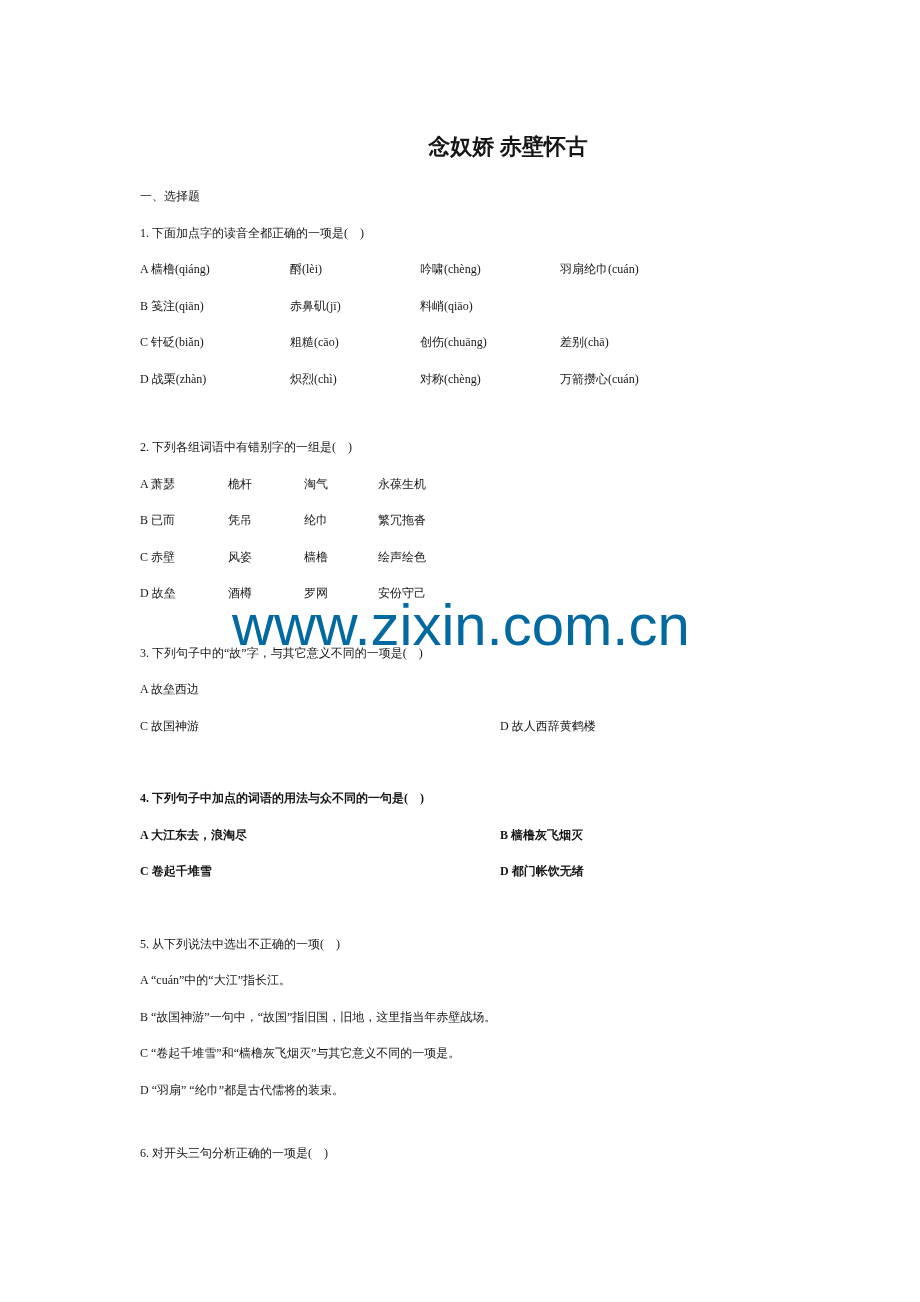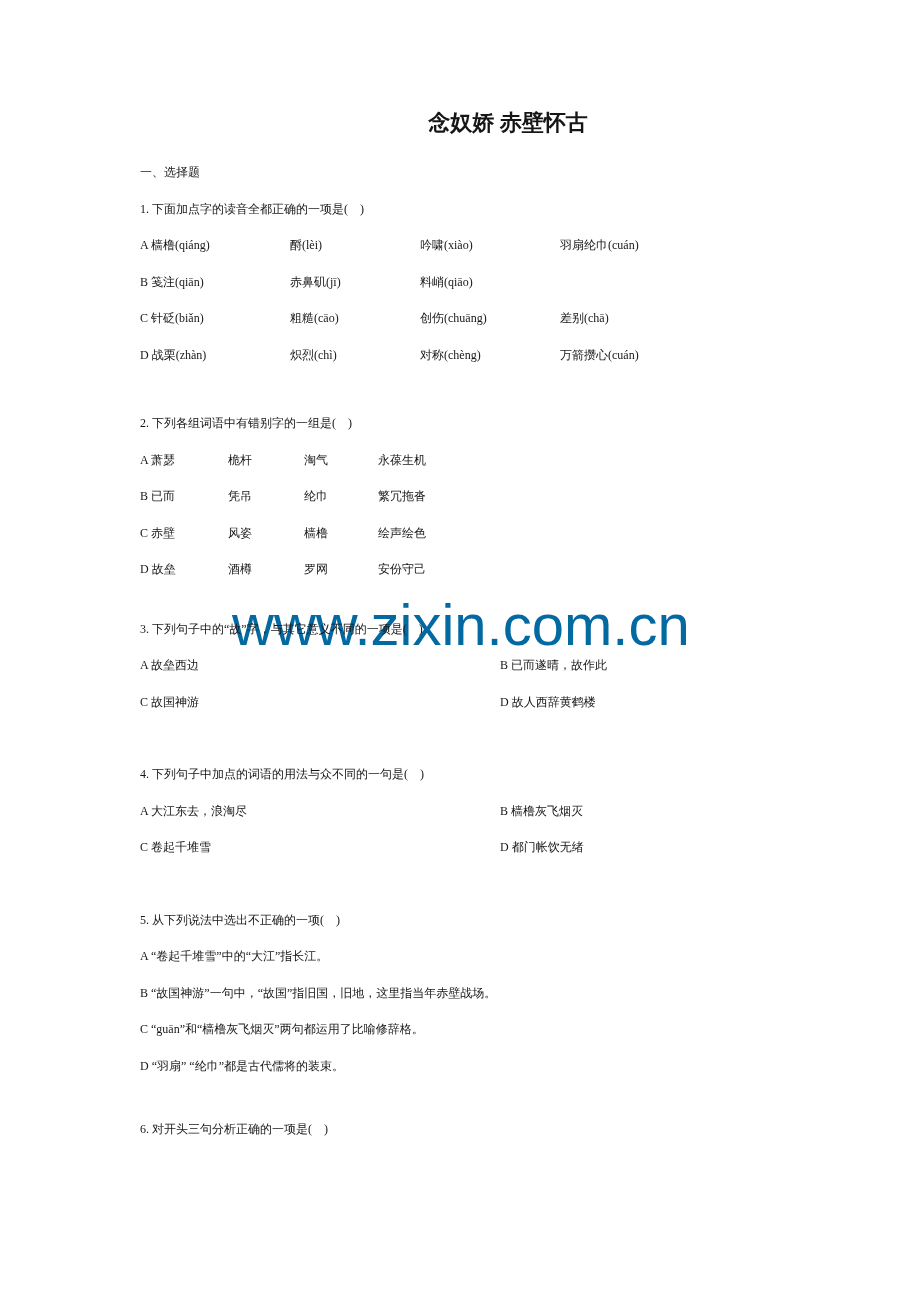--- a/index.html
+++ b/index.html
@@ -25,62 +25,63 @@
     line-height: 1;
     letter-spacing: 0px;
     color: #0369a1;
     user-select: none;
     white-space: pre;
   }
   .content {
     position: relative;
     z-index: 1;
     padding: 0 44px 0 140px; 
+    margin-top: 24px;
   }
   .title {
     padding-top: 106px;
     line-height: 34px;
     font-size: 22px;
     font-weight: 700;
     text-align: center;
     white-space: pre;
   }
   .line {
     font-size: 12px;
     line-height: 36.5px;
     white-space: pre;
   }
   .section { margin-top: 14px; }
   .grid4a { display: grid; grid-template-columns: 150px 130px 140px 1fr; }
   .grid4b { display: grid; grid-template-columns: 88px 76px 74px 1fr; }
   .grid2  { display: grid; grid-template-columns: 360px 1fr; }
   .q2 { margin-top: 32px; }
   .q3 { margin-top: 23px; }
-  .q4 { margin-top: 36px; }
+  .q4 { margin-top: 36px; font-weight: bold; }
   .q5 { margin-top: 36px; }
   .q6 { margin-top: 27px; }
   .cell { white-space: pre; }
 </style>
 </head>
 <body>
 
 <div class="watermark">www.zixin.com.cn</div>
 
 <div class="content">
 
   <div class="title">念奴娇 赤壁怀古</div>
 
   <div class="line section">一、选择题</div>
 
   <section class="q q1">
     <div class="line">1. 下面加点字的读音全都正确的一项是(    )</div>
     <div class="line grid4a">
       <span class="cell">A 樯橹(qiáng)</span>
       <span class="cell">酹(lèi)</span>
-      <span class="cell">吟啸(xiào)</span>
+      <span class="cell">吟啸(chèng)</span>
       <span class="cell">羽扇纶巾(cuán)</span>
     </div>
     <div class="line grid4a">
       <span class="cell">B 笺注(qiān)</span>
       <span class="cell">赤鼻矶(jī)</span>
       <span class="cell">料峭(qiāo)</span>
     </div>
     <div class="line grid4a">
       <span class="cell">C 针砭(biǎn)</span>
       <span class="cell">粗糙(cāo)</span>
@@ -120,21 +121,20 @@
       <span class="cell">酒樽</span>
       <span class="cell">罗网</span>
       <span class="cell">安份守己</span>
     </div>
   </section>
 
   <section class="q q3">
     <div class="line">3. 下列句子中的“故”字，与其它意义不同的一项是(    )</div>
     <div class="line grid2">
       <span class="cell">A 故垒西边</span>
-      <span class="cell">B 已而遂晴，故作此</span>
     </div>
     <div class="line grid2">
       <span class="cell">C 故国神游</span>
       <span class="cell">D 故人西辞黄鹤楼</span>
     </div>
   </section>
 
   <section class="q q4">
     <div class="line">4. 下列句子中加点的词语的用法与众不同的一句是(    )</div>
     <div class="line grid2">
@@ -142,23 +142,23 @@
       <span class="cell">B 樯橹灰飞烟灭</span>
     </div>
     <div class="line grid2">
       <span class="cell">C 卷起千堆雪</span>
       <span class="cell">D 都门帐饮无绪</span>
     </div>
   </section>
 
   <section class="q q5">
     <div class="line">5. 从下列说法中选出不正确的一项(    )</div>
-    <div class="line">A “卷起千堆雪”中的“大江”指长江。</div>
+    <div class="line">A “cuán”中的“大江”指长江。</div>
     <div class="line">B “故国神游”一句中，“故国”指旧国，旧地，这里指当年赤壁战场。</div>
-    <div class="line">C “guān”和“樯橹灰飞烟灭”两句都运用了比喻修辞格。</div>
+    <div class="line">C “卷起千堆雪”和“樯橹灰飞烟灭”与其它意义不同的一项是。</div>
     <div class="line">D “羽扇” “纶巾”都是古代儒将的装束。</div>
   </section>
 
   <section class="q q6">
     <div class="line">6. 对开头三句分析正确的一项是(    )</div>
   </section>
 
 </div>
 
 </body></html>

